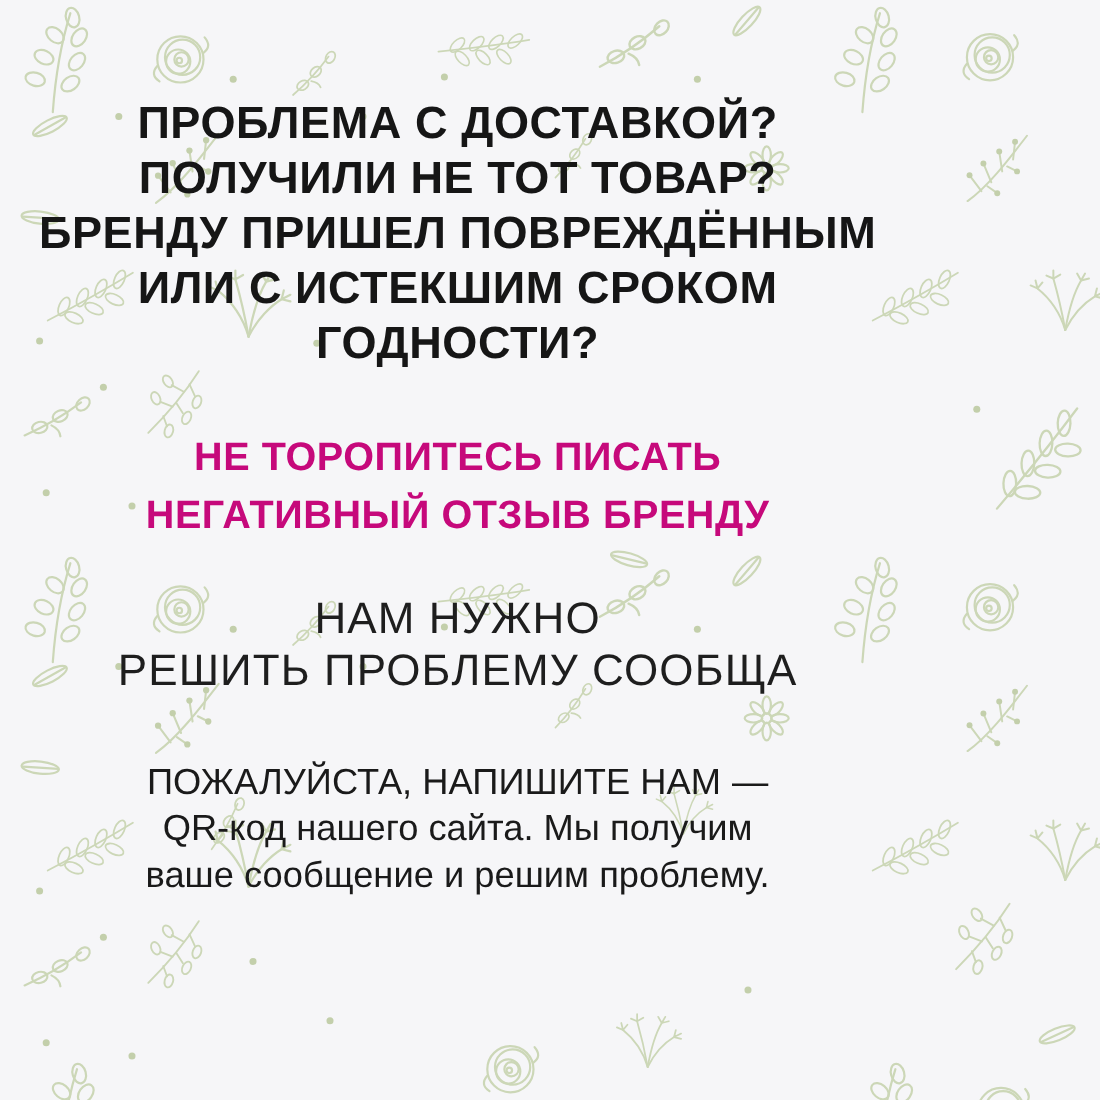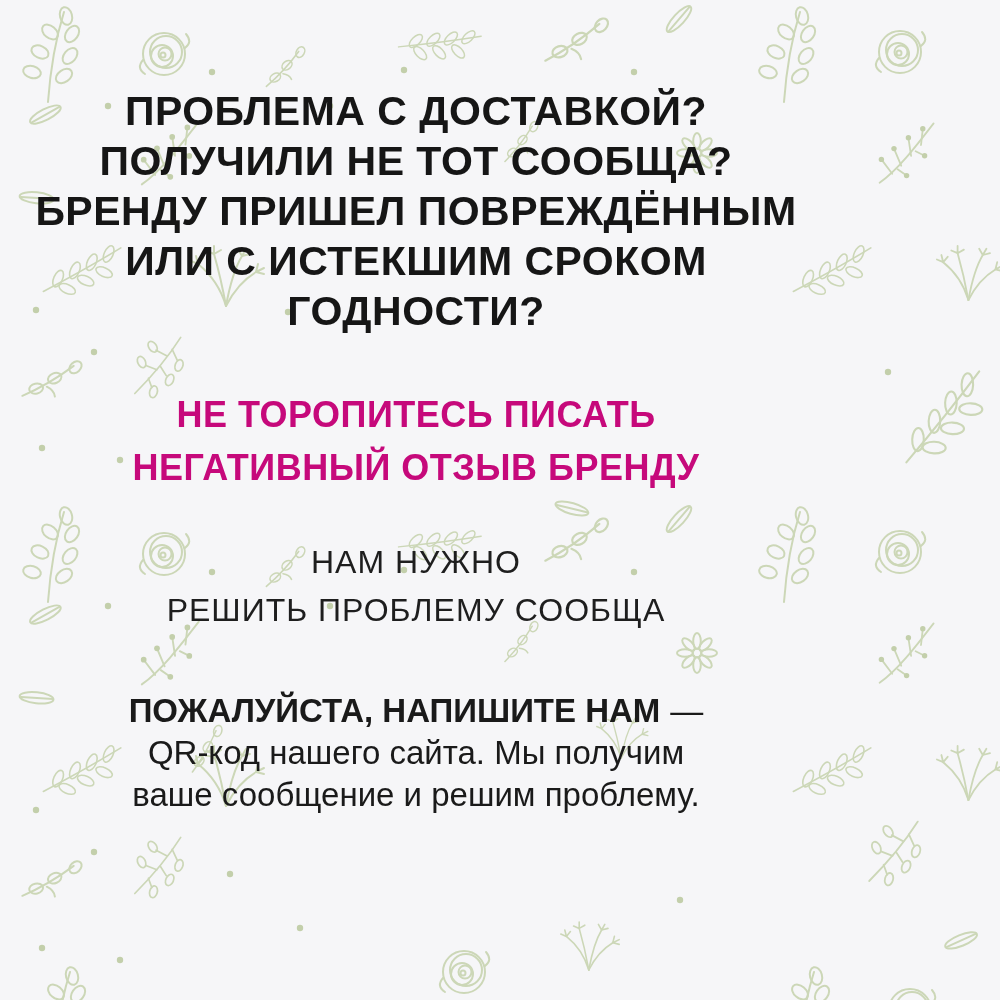--- a/index.html
+++ b/index.html
@@ -9,23 +9,23 @@
     background:#f6f6f8;
     overflow:hidden;
     font-family:"Liberation Sans","DejaVu Sans",sans-serif;
   }
   .pattern{position:absolute;left:0;top:0;width:1000px;height:1000px;}
   .content{position:absolute;left:0;top:0;width:1000px;height:1000px;}
   .block{position:absolute;left:0;width:832px;text-align:center;}
   .block div{white-space:nowrap;}
   .headline{top:86px;font-size:41px;line-height:50px;font-weight:700;color:#161616;letter-spacing:.5px;}
   .accent{top:388px;font-size:36px;line-height:53px;font-weight:700;color:#c6097b;letter-spacing:.5px;}
-  .sub{top:538px;font-size:32px;line-height:48px;font-weight:400;color:#1e1e1e;letter-spacing:1px;}
+  .sub{top:538px;font-size:40px;line-height:48px;font-weight:400;color:#1e1e1e;letter-spacing:1px;}
   .footer{top:690px;font-size:33px;line-height:42px;font-weight:400;color:#1a1a1a;}
-  .footer .lead{font-weight:700;}
+  .footer .lead{font-weight:400;}
   .footer .dash{font-weight:400;margin-left:10px;}
   .footer .thanks{font-weight:700;letter-spacing:.5px;}
 </style>
 </head>
 <body>
 
 <div class="card">
 
   <svg class="pattern" viewBox="0 0 1000 1000" xmlns="http://www.w3.org/2000/svg" aria-hidden="true">
     <defs>
@@ -213,21 +213,21 @@
     <use href="#m-rose" transform="translate(436,944)"></use>
     <use href="#m-dandelion" transform="translate(560,922) scale(.8)"></use>
     <use href="#m-dot" transform="translate(680,900)"></use>
     <use href="#m-dot" transform="translate(300,928)"></use>
   </svg>
 
   <div class="content">
 
     <div class="block headline">
       <div>ПРОБЛЕМА С ДОСТАВКОЙ?</div>
-      <div>ПОЛУЧИЛИ НЕ ТОТ СООБЩА?</div>
+      <div>ПОЛУЧИЛИ НЕ ТОТ ТОВАР?</div>
       <div>БРЕНДУ ПРИШЕЛ ПОВРЕЖДЁННЫМ</div>
       <div>ИЛИ С ИСТЕКШИМ СРОКОМ</div>
       <div>ГОДНОСТИ?</div>
     </div>
 
     <div class="block accent">
       <div>НЕ ТОРОПИТЕСЬ ПИСАТЬ</div>
       <div>НЕГАТИВНЫЙ ОТЗЫВ БРЕНДУ</div>
     </div>
 

